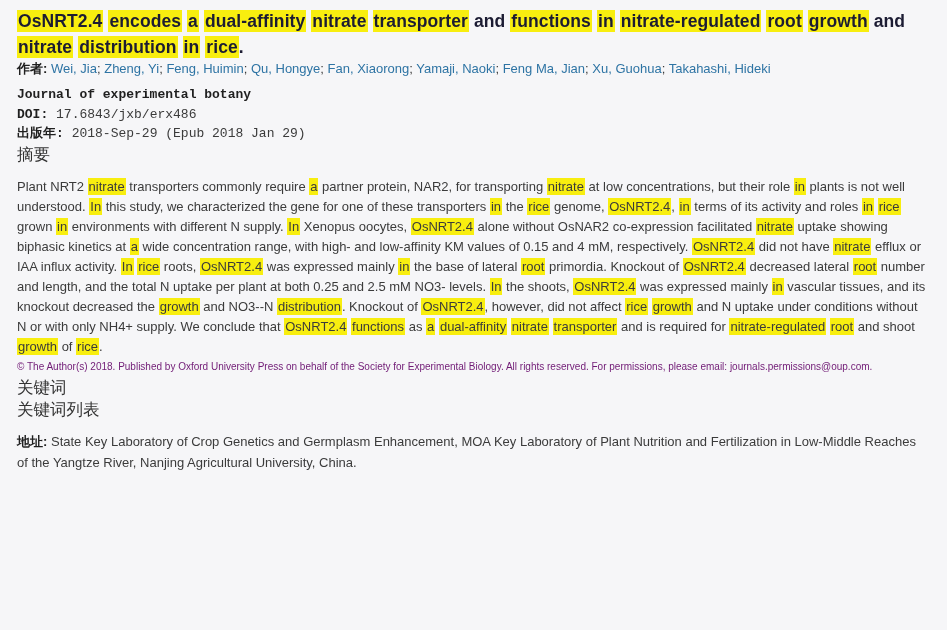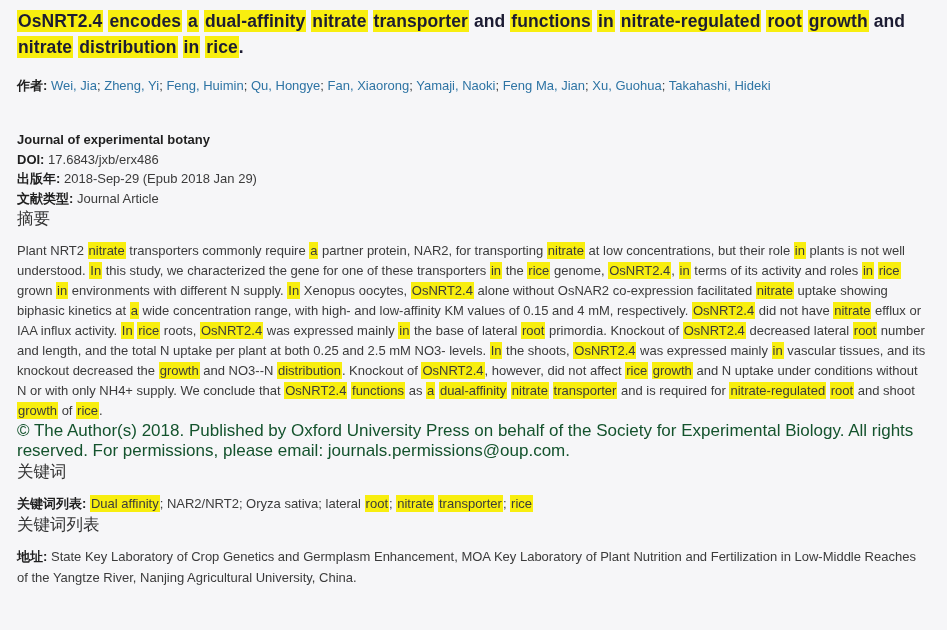--- a/index.html
+++ b/index.html
@@ -18,43 +18,43 @@
     line-height:26px;
     color:#1c1c33;
     margin-top:2px;
     letter-spacing:0.1px;
   }
   .hl {
     background:#f8ee0f;
     padding:1px 1px;
   }
 
-  .authors-row { margin-top:17px; font-size:13px; line-height:17px; }
+  .authors-row { font-size:13px; line-height:17px; }
   .field-label { font-weight:700; color:#1f1f1f; }
   .author-link { color:#2e74a4; text-decoration:none; cursor:pointer; }
 
-  .meta-block { margin-top:36px; font-size:13px; line-height:19.5px; }
+  .meta-block { margin-top:8px; font-size:13px; line-height:19.5px;font-family:Liberation Mono, monospace; }
   .journal-name { font-weight:700; color:#1f1f1f; }
 
   .section-heading {
     font-size:16.5px;
     font-weight:400;
     color:#333333;
   }
   .abstract-text {
     margin-top:11px;
     font-size:13px;
     line-height:20px;
     color:#3b3b3b;
     width:912px;
   }
   .copyright-line {
-    font-size:17px;
+    font-size:10px;
     line-height:20px;
-    color:#14532d;
+    color:#701a75;
     width:912px;
   }
   .keywords-row, .address-row {
     margin-top:10px;
     font-size:13px;
     line-height:21px;
     width:912px;
   }
 </style>
 </head>
@@ -72,35 +72,27 @@
   <div class="meta-block">
     <div class="journal-name">Journal of experimental botany</div>
     <div>
       <span class="field-label">DOI:</span>
       <span>17.6843/jxb/erx486</span>
     </div>
     <div>
       <span class="field-label">出版年:</span>
       <span>2018-Sep-29 (Epub 2018 Jan 29)</span>
     </div>
-    <div>
-      <span class="field-label">文献类型:</span>
-      <span>Journal Article</span>
-    </div>
   </div>
 
   <h2 class="section-heading">摘要</h2>
   <div class="abstract-text">Plant NRT2 <span class="hl">nitrate</span> transporters commonly require <span class="hl">a</span> partner protein, NAR2, for transporting <span class="hl">nitrate</span> at low concentrations, but their role <span class="hl">in</span> plants is not well understood. <span class="hl">In</span> this study, we characterized the gene for one of these transporters <span class="hl">in</span> the <span class="hl">rice</span> genome, <span class="hl">OsNRT2.4</span>, <span class="hl">in</span> terms of its activity and roles <span class="hl">in</span> <span class="hl">rice</span> grown <span class="hl">in</span> environments with different N supply. <span class="hl">In</span> Xenopus oocytes, <span class="hl">OsNRT2.4</span> alone without OsNAR2 co-expression facilitated <span class="hl">nitrate</span> uptake showing biphasic kinetics at <span class="hl">a</span> wide concentration range, with high- and low-affinity KM values of 0.15 and 4 mM, respectively. <span class="hl">OsNRT2.4</span> did not have <span class="hl">nitrate</span> efflux or IAA influx activity. <span class="hl">In</span> <span class="hl">rice</span> roots, <span class="hl">OsNRT2.4</span> was expressed mainly <span class="hl">in</span> the base of lateral <span class="hl">root</span> primordia. Knockout of <span class="hl">OsNRT2.4</span> decreased lateral <span class="hl">root</span> number and length, and the total N uptake per plant at both 0.25 and 2.5 mM NO3- levels. <span class="hl">In</span> the shoots, <span class="hl">OsNRT2.4</span> was expressed mainly <span class="hl">in</span> vascular tissues, and its knockout decreased the <span class="hl">growth</span> and NO3--N <span class="hl">distribution</span>. Knockout of <span class="hl">OsNRT2.4</span>, however, did not affect <span class="hl">rice</span> <span class="hl">growth</span> and N uptake under conditions without N or with only NH4+ supply. We conclude that <span class="hl">OsNRT2.4</span> <span class="hl">functions</span> as <span class="hl">a</span> <span class="hl">dual-affinity</span> <span class="hl">nitrate</span> <span class="hl">transporter</span> and is required for <span class="hl">nitrate-regulated</span> <span class="hl">root</span> and shoot <span class="hl">growth</span> of <span class="hl">rice</span>.</div>
   <div class="copyright-line">© The Author(s) 2018. Published by Oxford University Press on behalf of the Society for Experimental Biology. All rights reserved. For permissions, please email: journals.permissions@oup.com.</div>
 
   <h2 class="section-heading">关键词</h2>
-  <div class="keywords-row">
-    <span class="field-label">关键词列表:</span>
-    <span><span class="hl">Dual affinity</span>; NAR2/NRT2; Oryza sativa; lateral <span class="hl">root</span>; <span class="hl">nitrate</span> <span class="hl">transporter</span>; <span class="hl">rice</span></span>
-  </div>
 
   <h2 class="section-heading">关键词列表</h2>
   <div class="address-row">
     <span class="field-label">地址:</span>
     <span>State Key Laboratory of Crop Genetics and Germplasm Enhancement, MOA Key Laboratory of Plant Nutrition and Fertilization in Low-Middle Reaches of the Yangtze River, Nanjing Agricultural University, China.</span>
   </div>
 
 </div>
 
 </body></html>

